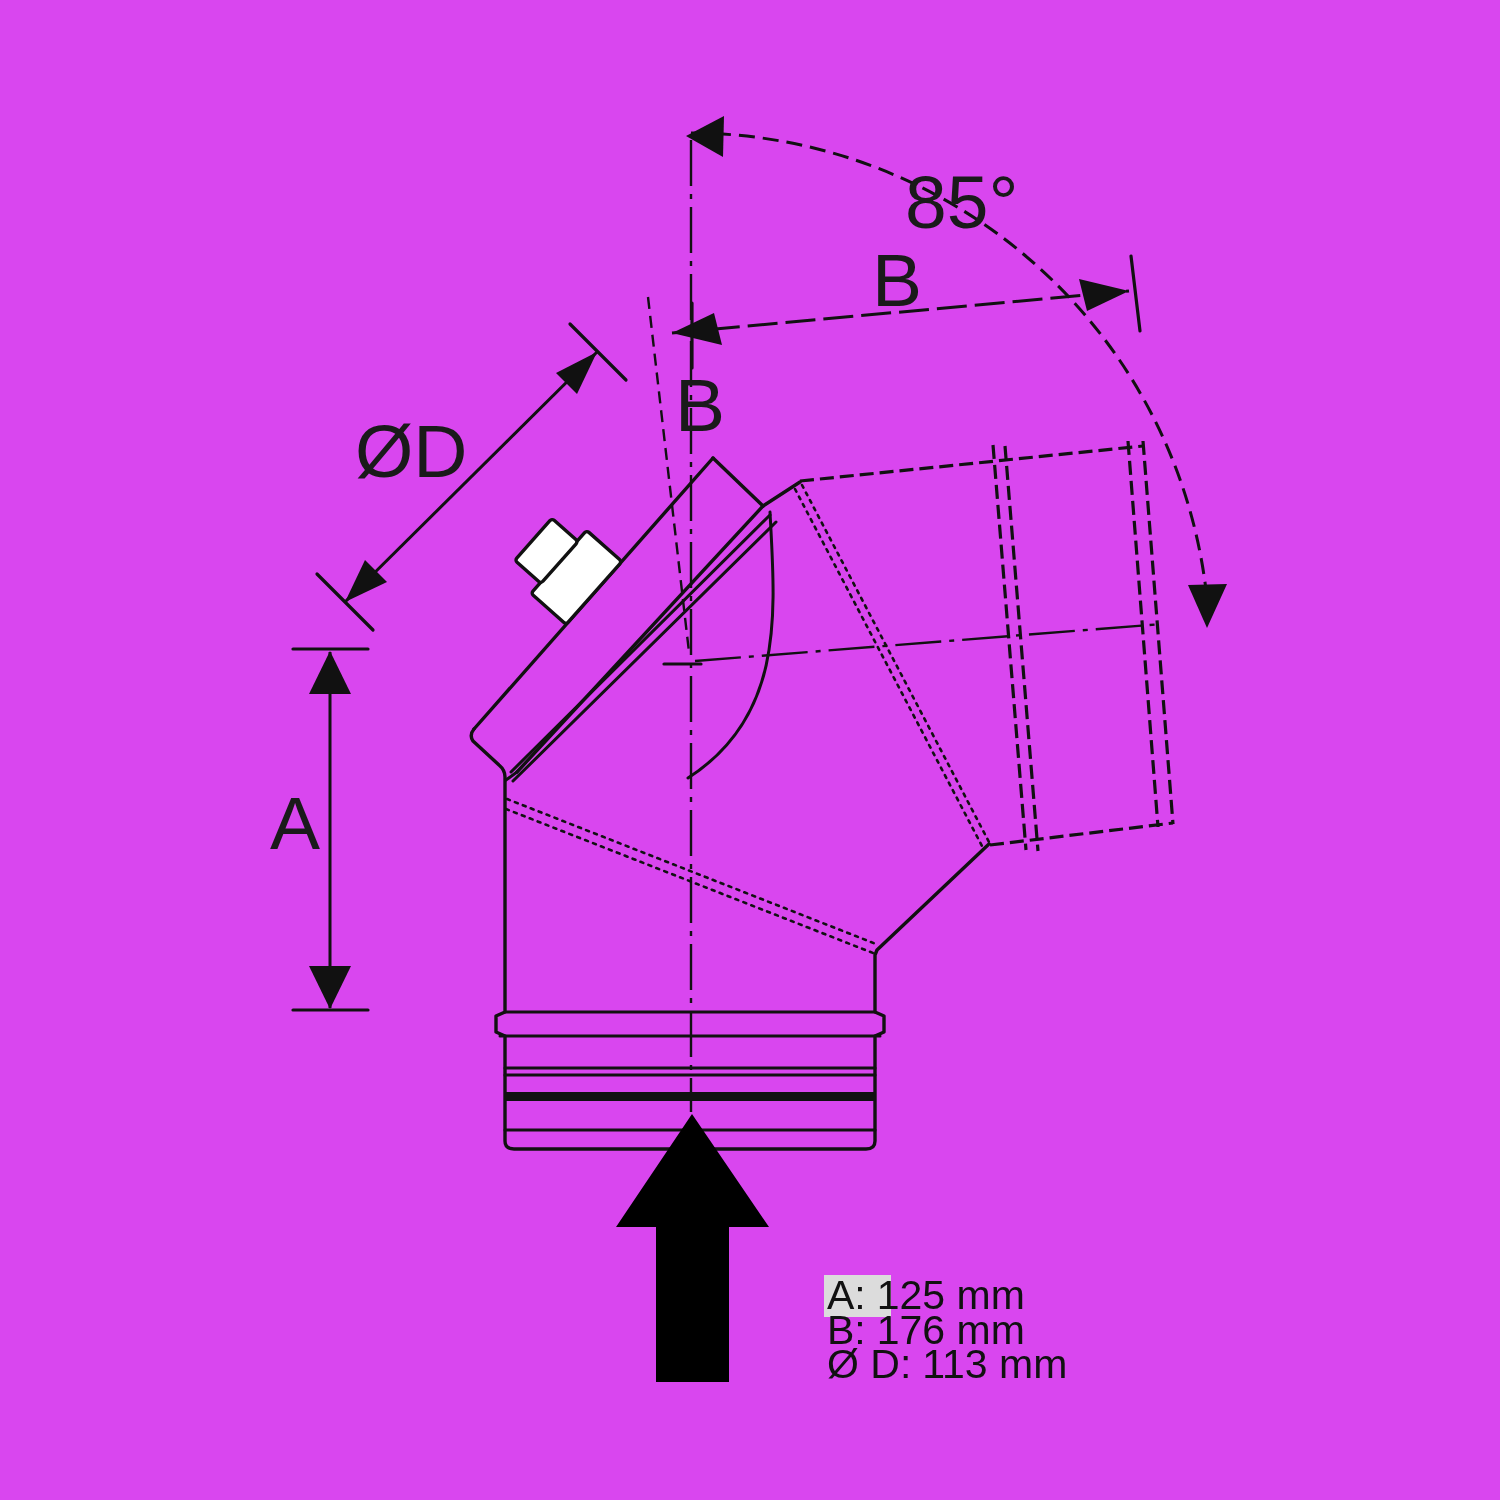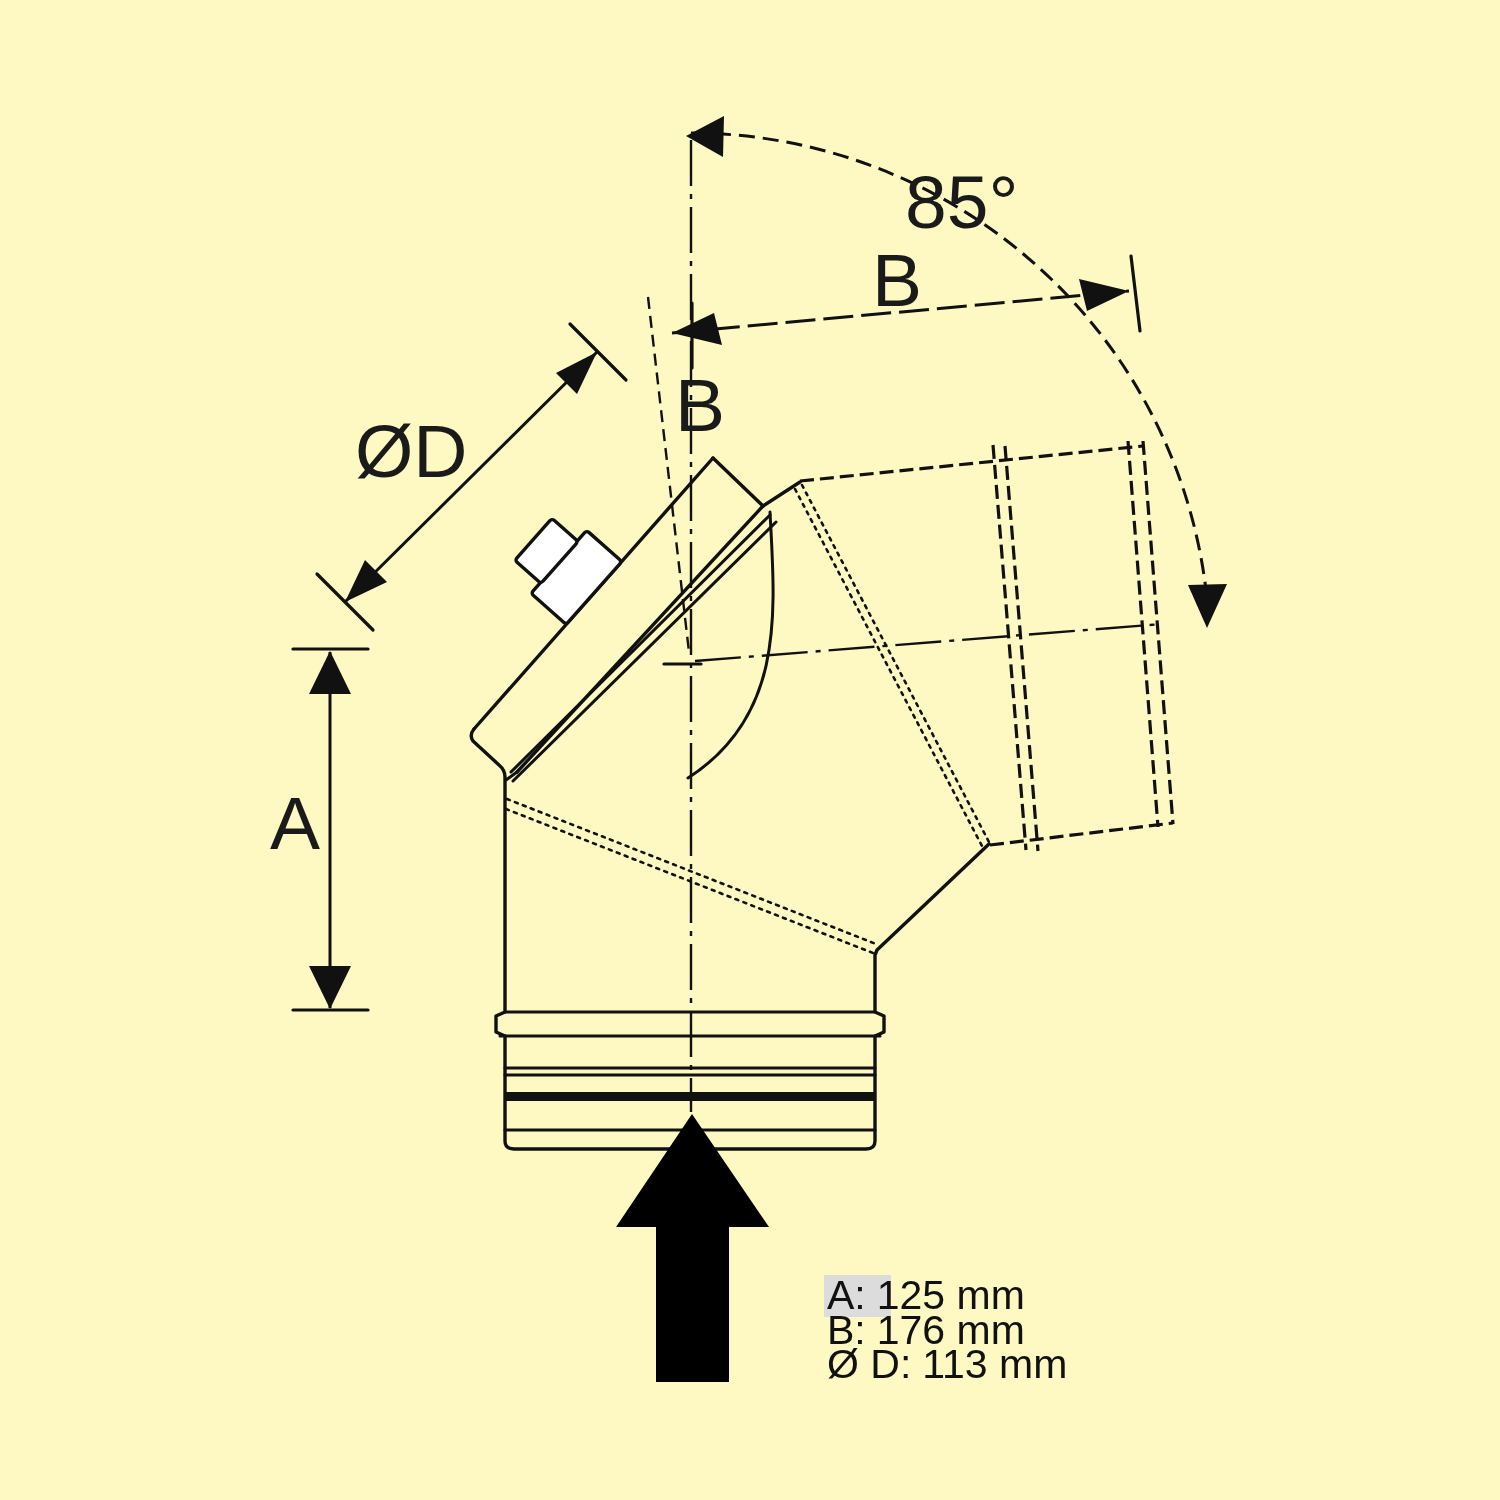--- a/index.html
+++ b/index.html
@@ -1,16 +1,16 @@
 <!DOCTYPE html>
 <html><head>
 <meta charset="utf-8">
 <style>
   html,body{margin:0;padding:0;background:#fff;}
-  .stage{position:relative;width:1500px;height:1500px;background:#fef9c3;overflow:hidden;
+  .stage{position:relative;width:1500px;height:1500px;background:#d946ef;overflow:hidden;
          font-family:"Liberation Sans", sans-serif;}
   svg{display:block;}
   .ln{stroke:#111111;fill:none;stroke-width:3.4;stroke-linecap:round;stroke-linejoin:round;}
   .thin{stroke-width:3;}
   .phantom{stroke:#111111;fill:none;stroke-width:3.2;stroke-dasharray:14 6;stroke-linecap:butt;}
   .seam{stroke:#111111;fill:none;stroke-width:2.6;stroke-dasharray:3 5.5;stroke-linecap:round;}
   .center{stroke:#111111;fill:none;stroke-width:2.4;stroke-dasharray:46 8 5 8;stroke-linecap:butt;}
   .tilted{stroke:#111111;fill:none;stroke-width:2.4;stroke-dasharray:12 7;}
   .dim{stroke:#111111;fill:none;stroke-width:3;stroke-linecap:butt;}
   .dimdash{stroke-dasharray:30 8;}

